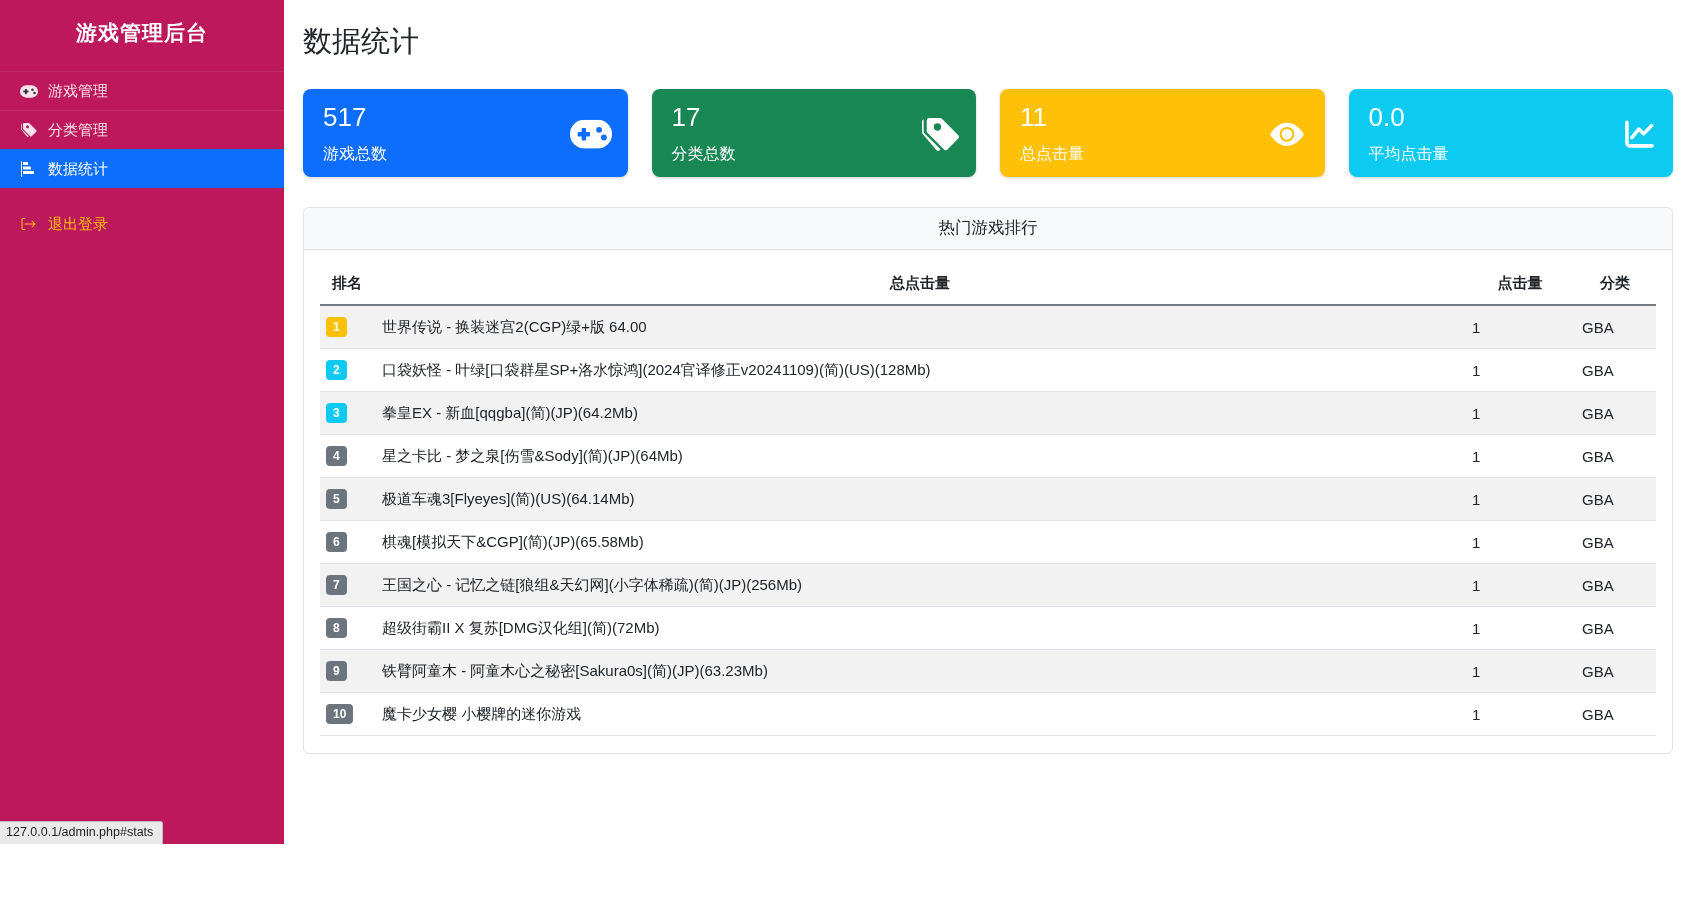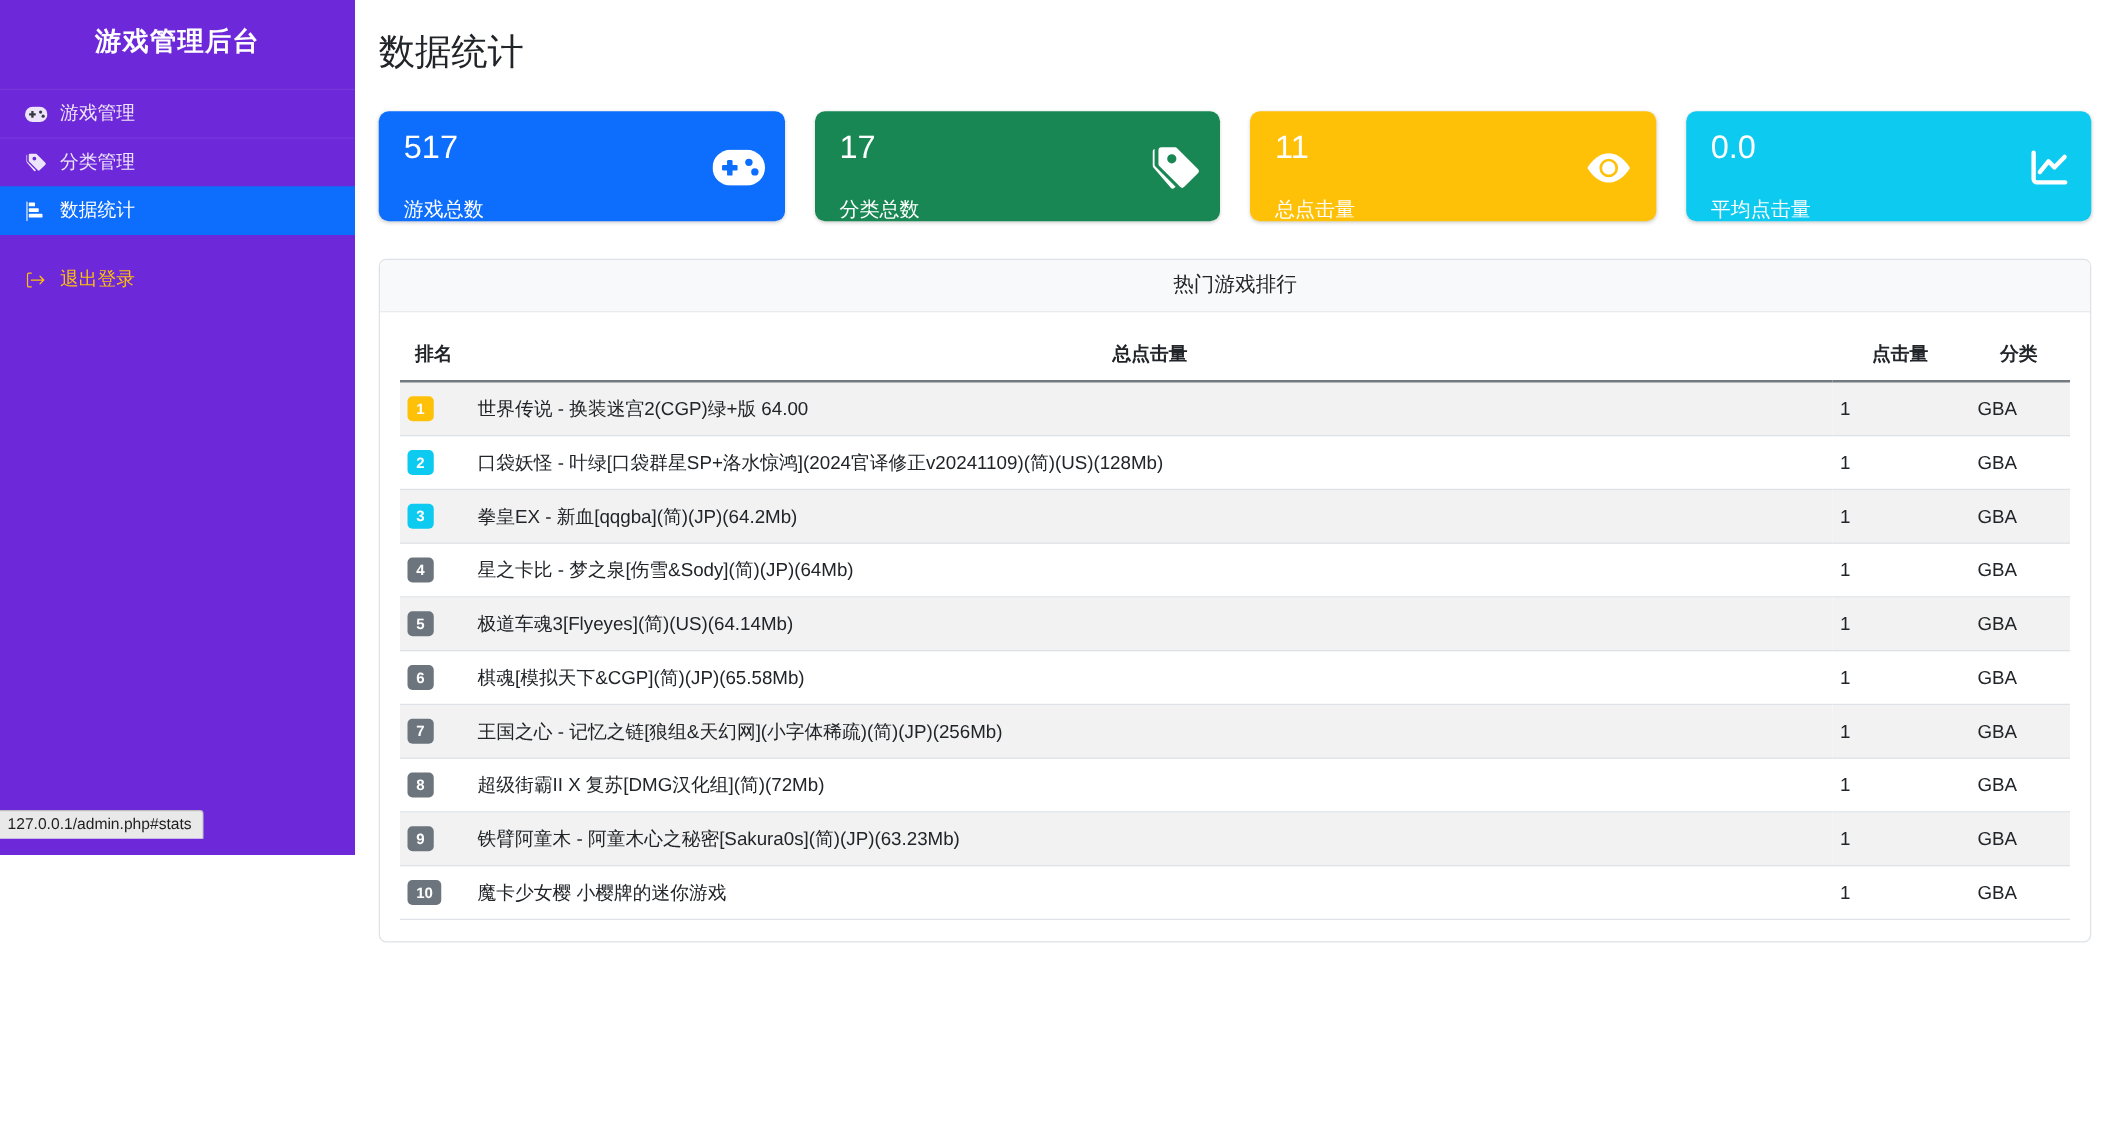--- a/index.html
+++ b/index.html
@@ -7,22 +7,22 @@
   body {
     width:1691px; height:904px; overflow:hidden;
     display:flex;
     background:#ffffff;
     font-family:"Liberation Sans","DejaVu Sans",sans-serif;
     color:#212529;
   }
 
   
   .sidebar {
-    flex:0 0 284px; width:284px; background:#6d28d9; color:#fff;
-    position:relative; height:684px;
+    flex:0 0 284px; width:284px; background:#be185d; color:#fff;
+    position:relative; height:844px;
   }
   .sidebar-title {
     text-align:center; font-size:21px; font-weight:700;
     padding:19px 10px 0; letter-spacing:1px;
   }
   .menu { margin-top:24px; }
   .menu-item {
     display:flex; align-items:center; gap:10px;
     padding:10px 20px; font-size:15px; line-height:18px;
     color:rgba(255,255,255,.88); cursor:pointer;
@@ -30,41 +30,41 @@
   }
   .menu-item:last-of-type { border-bottom:1px solid rgba(255,255,255,.07); }
   .menu-item.active { background:#0d6efd; color:#fff; border-top-color:transparent; }
   .menu-item .mi-icon { display:inline-flex; width:18px; justify-content:center; }
   .menu-item .mi-icon svg { display:block; }
   .menu-item.logout {
     margin-top:16px; color:#ffc107; border-top:none; border-bottom:none;
     padding-top:11px; padding-bottom:11px;
   }
   .status-bubble {
-    position:absolute; left:0; bottom:13px;
+    position:absolute; left:0; bottom:0;
     background:#e9e9e9; color:#1f1f1f;
     font-size:12.5px; line-height:15px;
     padding:3px 9px 4px 6px;
     border-top:1px solid #bdbdbd; border-right:1px solid #bdbdbd;
     border-top-right-radius:3px;
     white-space:nowrap;
   }
 
   
   .main { flex:1 1 auto; padding:20px 18px 0 19px; background:#fff; }
   .page-title { font-size:29px; font-weight:500; margin:2px 0 27px; color:#212529; }
 
   .cards { display:grid; grid-template-columns:repeat(4,1fr); gap:24px; }
   .stat-card {
     height:88px; border-radius:8px; color:#fff;
     padding:15px 20px; position:relative;
     box-shadow:0 1px 3px rgba(0,0,0,.18);
   }
   .stat-value { font-size:26px; font-weight:500; line-height:1.05; }
-  .stat-label { font-size:16px; margin-top:27px; }
+  .stat-label { font-size:16px; margin-top:13px; }
   .stat-icon { position:absolute; right:16px; top:50%; transform:translateY(-46%); display:flex; }
   .stat-icon svg { display:block; }
 
   
   .panel {
     margin-top:30px; margin-bottom:24px;
     background:#fff; border:1px solid #dee2e6; border-radius:6px;
   }
   .panel-header {
     background:#f8f9fa; border-bottom:1px solid #dee2e6;

